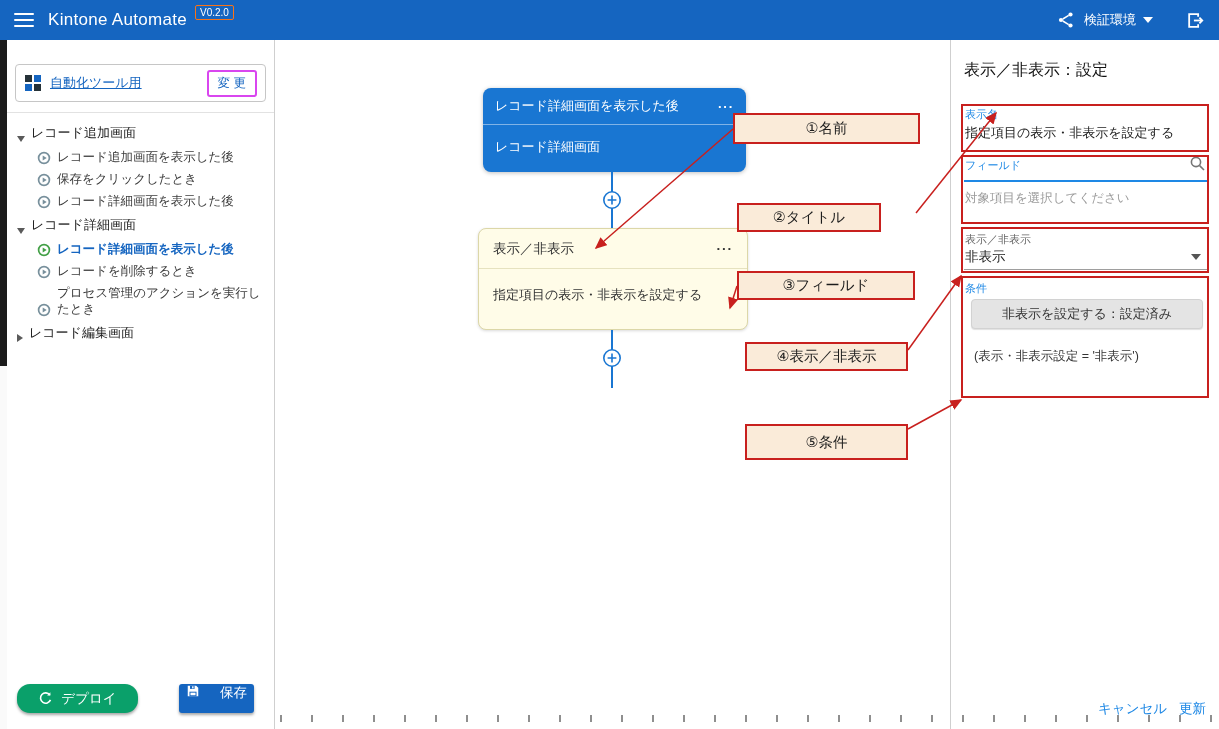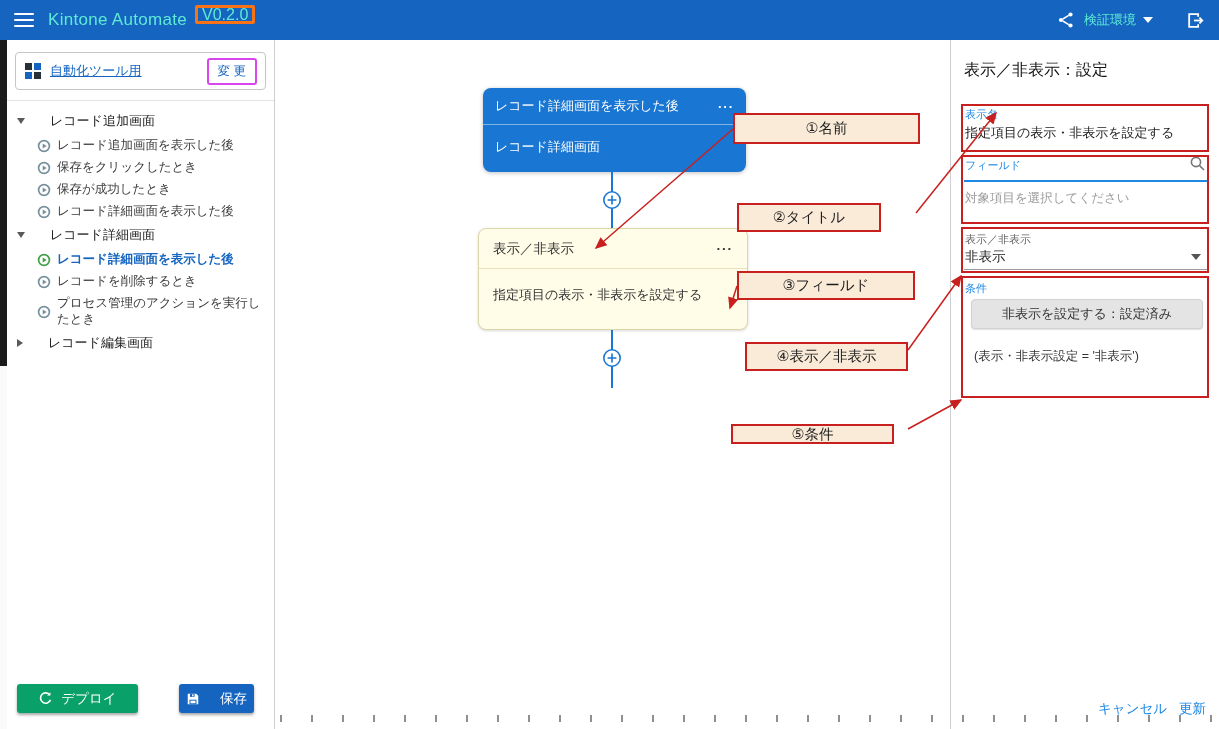--- a/index.html
+++ b/index.html
@@ -1,50 +1,50 @@
 <!DOCTYPE html>
 <html><head>
 <meta charset="utf-8">
 <style>
   *{box-sizing:border-box;margin:0;padding:0}
   html,body{width:1219px;height:729px;overflow:hidden}
   body{font-family:"Liberation Sans","DejaVu Sans",sans-serif;background:#fff;position:relative;color:#222}
 
   
-  .topbar{position:absolute;top:0;left:0;width:1219px;height:40px;background:#1565C0;display:flex;align-items:center;padding:0 14px;gap:14px;color:#5eead4;z-index:20}
+  .topbar{position:absolute;top:0;left:0;width:1219px;height:40px;background:#1565C0;display:flex;align-items:center;padding:0 14px;gap:14px;color:#ffffff;z-index:20}
   .hamburger{width:20px;height:14px;display:flex;flex-direction:column;justify-content:space-between;cursor:pointer}
   .hamburger span{display:block;height:2px;background:#fff;border-radius:1px}
   .app-title{font-size:17px;letter-spacing:.3px;white-space:nowrap}
-  .version-badge{border:3px solid #f97316;border-radius:2px;font-size:16px;line-height:13px;padding:0 4px;align-self:flex-start;margin-top:5px;margin-left:-6px}
+  .version-badge{border:1px solid #f97316;border-radius:2px;font-size:10px;line-height:13px;padding:0 4px;align-self:flex-start;margin-top:5px;margin-left:-6px}
   .topbar-right{margin-left:auto;display:flex;align-items:center;gap:9px}
   .env-wrap{display:flex;align-items:center;gap:7px;cursor:pointer}
   .env-label{font-size:13px}
   .caret-down-white{width:0;height:0;border-left:5px solid transparent;border-right:5px solid transparent;border-top:6px solid #fff}
   .logout-wrap{margin-left:24px;display:flex;align-items:center;cursor:pointer}
 
   
   .vscroll-track{position:absolute;left:0;top:40px;width:7px;height:689px;background:#fafafa;z-index:30}
   .vscroll-thumb{position:absolute;left:0;top:0;width:7px;height:326px;background:#1b1b1b}
 
   
   .sidebar{position:absolute;left:7px;top:40px;width:268px;height:689px;background:#fff;border-right:1px solid #cfcfcf;z-index:5}
-  .app-box{margin:12px 8px 10px 8px;height:38px;border:1px solid #c6c6c6;border-radius:4px;display:flex;align-items:center;gap:8px;padding:0 8px}
+  .app-box{margin:24px 8px 10px 8px;height:38px;border:1px solid #c6c6c6;border-radius:4px;display:flex;align-items:center;gap:8px;padding:0 8px}
   .app-link{color:#1565C0;font-size:13px;text-decoration:underline;flex:1;white-space:nowrap;overflow:hidden;cursor:pointer}
   .change-btn{border:2px solid #d946ef;color:#1565C0;background:#fff;font-size:12.5px;padding:3px 9px;border-radius:3px;cursor:pointer;white-space:nowrap}
   .sidebar-divider{border-top:1px solid #e2e2e2}
   .tree{padding:7px 6px 0 6px}
-  .tree-group{display:flex;align-items:center;gap:25px;padding:4px 4px;font-size:13px;color:#222;cursor:pointer}
+  .tree-group{display:flex;align-items:flex-end;gap:6px;padding:4px 4px;font-size:13px;color:#222;cursor:pointer}
   .tri-down{width:0;height:0;border-left:4.5px solid transparent;border-right:4.5px solid transparent;border-top:6px solid #5a5a5a}
   .tri-right{width:0;height:0;border-top:4.5px solid transparent;border-bottom:4.5px solid transparent;border-left:6px solid #5a5a5a}
-  .tree-item{display:flex;align-items:center;gap:6px;padding:3px 4px 3px 24px;font-size:12.5px;line-height:16px;color:#3c3c3c;cursor:pointer}
+  .tree-item{display:flex;align-items:flex-end;gap:6px;padding:3px 4px 3px 24px;font-size:12.5px;line-height:16px;color:#3c3c3c;cursor:pointer}
   .tree-item .evicon{flex:none;width:14px;height:14px;margin-top:1px;color:#78909C}
   .tree-item.active{color:#1565C0;font-weight:bold}
   .tree-item.active .evicon{color:#43A047}
-  .deploy-btn{position:absolute;left:10px;bottom:16px;width:121px;height:29px;background:#0AA06A;color:#fff;border:none;border-radius:3px;display:flex;align-items:center;justify-content:center;gap:8px;font-size:13.5px;cursor:pointer;box-shadow:0 2px 3px rgba(0,0,0,.35)}
-  .save-btn{position:absolute;left:172px;bottom:16px;width:75px;height:29px;background:#1565C0;color:#fff;border:none;border-radius:3px;display:flex;align-items:center;justify-content:center;gap:20px;font-size:13.5px;cursor:pointer;box-shadow:0 2px 3px rgba(0,0,0,.35)}
+  .deploy-btn{position:absolute;left:10px;bottom:16px;width:121px;height:29px;background:#0AA06A;color:#fff;border:none;border-radius:13px;display:flex;align-items:center;justify-content:center;gap:8px;font-size:13.5px;cursor:pointer;box-shadow:0 2px 3px rgba(0,0,0,.35)}
+  .save-btn{position:absolute;left:172px;bottom:16px;width:75px;height:29px;background:#1565C0;color:#fff;border:none;border-radius:3px;display:flex;justify-content:center;gap:20px;font-size:13.5px;cursor:pointer;box-shadow:0 2px 3px rgba(0,0,0,.35)}
 
   
   .canvas{position:absolute;left:275px;top:40px;width:675px;height:689px;background:#fff;z-index:2}
   .node{position:absolute;border-radius:8px;box-shadow:0 1px 4px rgba(0,0,0,.25)}
   .node-blue{left:208px;top:48px;width:263px;height:84px;background:#1976D2;color:#fff}
   .node-blue .node-head{height:37px;display:flex;align-items:center;padding:0 12px;border-bottom:1px solid rgba(255,255,255,.45);font-size:13px}
   .node-blue .node-body{padding:13px 12px;font-size:13px}
   .node-yellow{left:203px;top:188px;width:270px;height:102px;background:#FFFCE8;border:1px solid #DCD7A8;color:#333;box-shadow:0 1px 3px rgba(0,0,0,.15)}
   .node-yellow .node-head{height:40px;display:flex;align-items:center;padding:0 14px;border-bottom:1px solid #E6E2BF;font-size:13.5px}
   .node-yellow .node-body{padding:17px 14px;font-size:13px}
@@ -56,21 +56,21 @@
   .plus-wrap{position:absolute;width:22px;height:22px;cursor:pointer}
   .plus1{left:326px;top:149px}
   .plus2{left:326px;top:307px}
 
   
   .callout{position:absolute;background:#FAEBD9;border:2px solid #C8201E;display:flex;align-items:center;justify-content:center;font-size:14.5px;color:#1c1c1c;z-index:8}
   .callout1{left:458px;top:73px;width:187px;height:31px}
   .callout2{left:462px;top:163px;width:144px;height:29px}
   .callout3{left:462px;top:231px;width:178px;height:29px}
   .callout4{left:470px;top:302px;width:163px;height:29px}
-  .callout5{left:456px;top:384px;width:163px;height:20px}
+  .callout5{left:470px;top:384px;width:163px;height:36px}
 
   
   .panel{position:absolute;left:950px;top:40px;width:269px;height:689px;background:#fff;border-left:1px solid #cfcfcf;z-index:3}
   .panel-title{position:absolute;left:13px;top:20px;font-size:16px;color:#111}
   .flabel{position:absolute;font-size:11px;color:#1E88E5}
   .lbl-display{left:14px;top:67px}
   .lbl-field{left:14px;top:118px}
   .lbl-cond{left:14px;top:241px}
   .lbl-select{position:absolute;left:14px;top:192px;font-size:11px;color:#666}
   .val-display{position:absolute;left:14px;top:84px;font-size:13px;color:#222;cursor:text}
@@ -165,27 +165,20 @@
             <circle cx="7" cy="7" r="5.4" fill="none" stroke="currentColor" stroke-width="1.7"></circle>
             <path d="M5.7 4.5v5L9.7 7z" fill="currentColor"></path>
           </svg></span>
       <span>保存をクリックしたとき</span>
     </div>
     <div class="tree-item">
       <span class="evicon"><svg width="14" height="14" viewBox="0 0 14 14">
             <circle cx="7" cy="7" r="5.4" fill="none" stroke="currentColor" stroke-width="1.7"></circle>
             <path d="M5.7 4.5v5L9.7 7z" fill="currentColor"></path>
           </svg></span>
-      <span>保存が成功したとき</span>
-    </div>
-    <div class="tree-item">
-      <span class="evicon"><svg width="14" height="14" viewBox="0 0 14 14">
-            <circle cx="7" cy="7" r="5.4" fill="none" stroke="currentColor" stroke-width="1.7"></circle>
-            <path d="M5.7 4.5v5L9.7 7z" fill="currentColor"></path>
-          </svg></span>
       <span>レコード詳細画面を表示した後</span>
     </div>
 
     <div class="tree-group">
       <span class="tri-down"></span>
       <span>レコード詳細画面</span>
     </div>
     <div class="tree-item active">
       <span class="evicon"><svg width="14" height="14" viewBox="0 0 14 14">
             <circle cx="7" cy="7" r="5.4" fill="none" stroke="currentColor" stroke-width="1.7"></circle>

